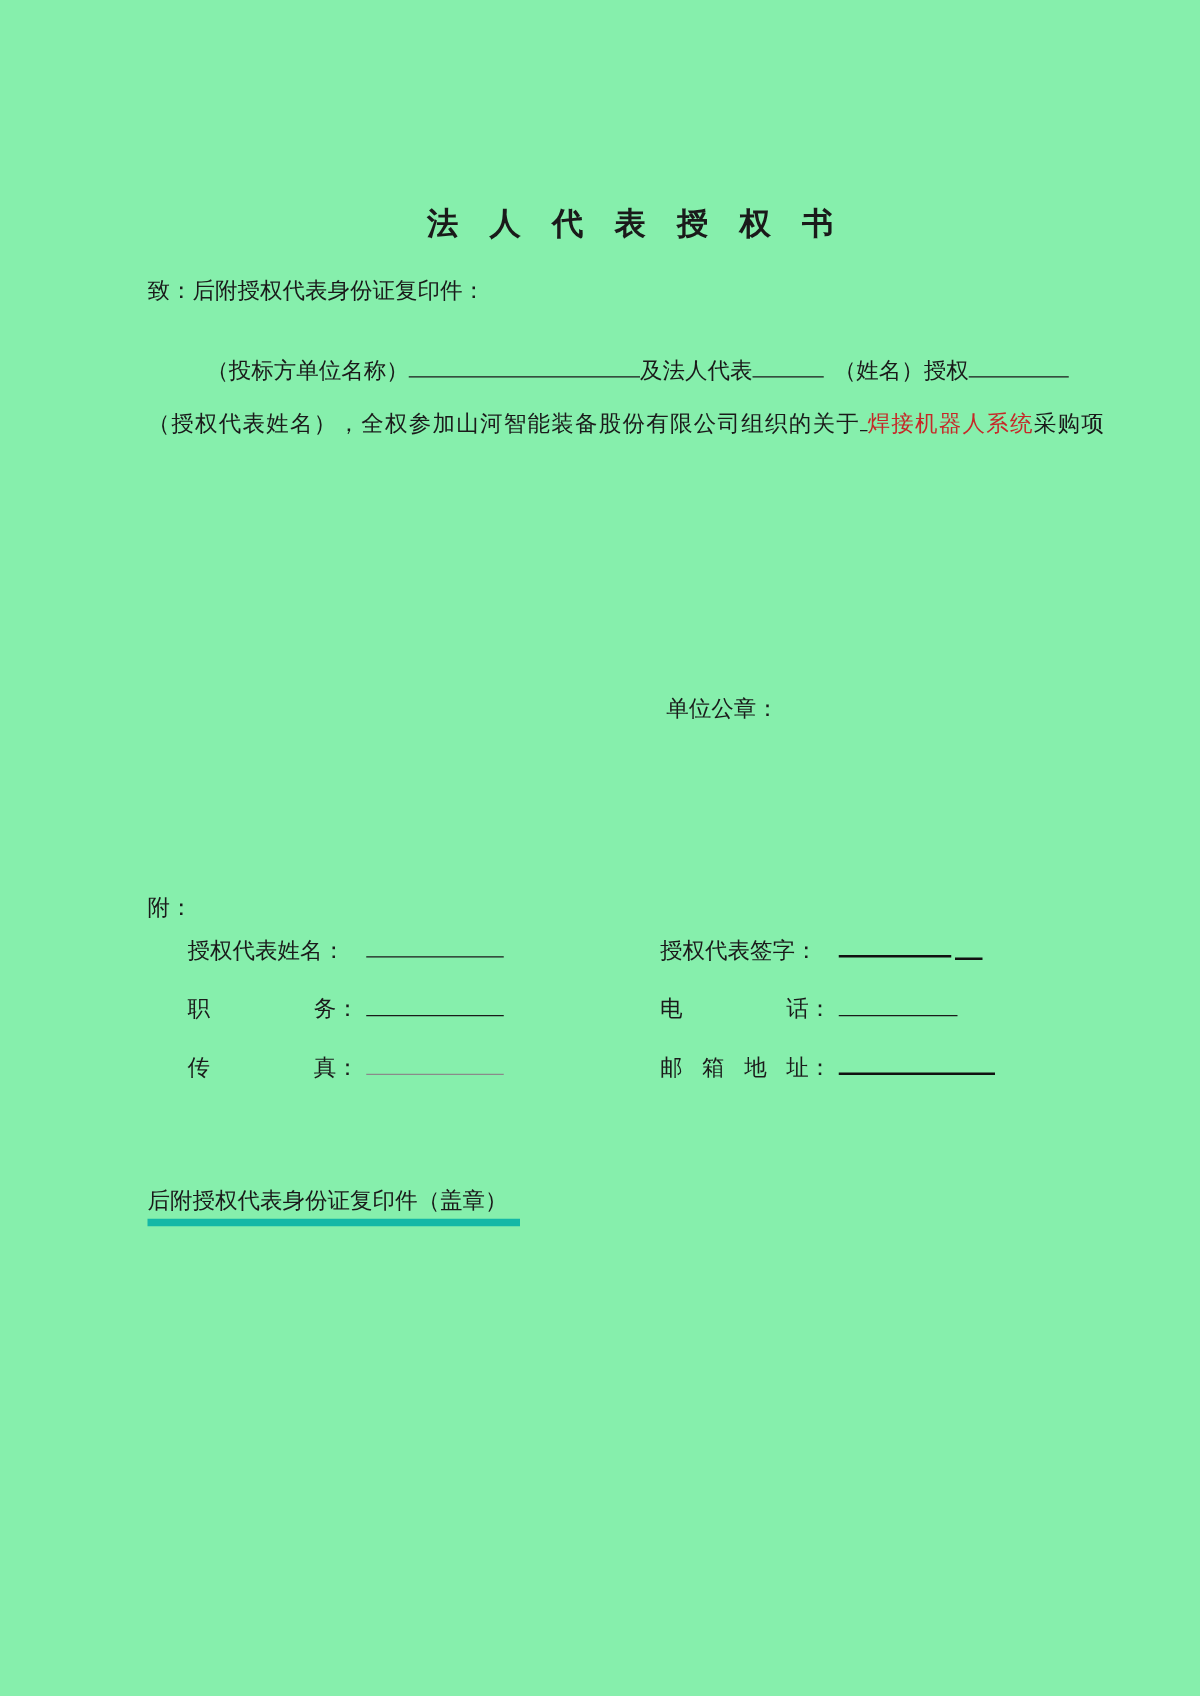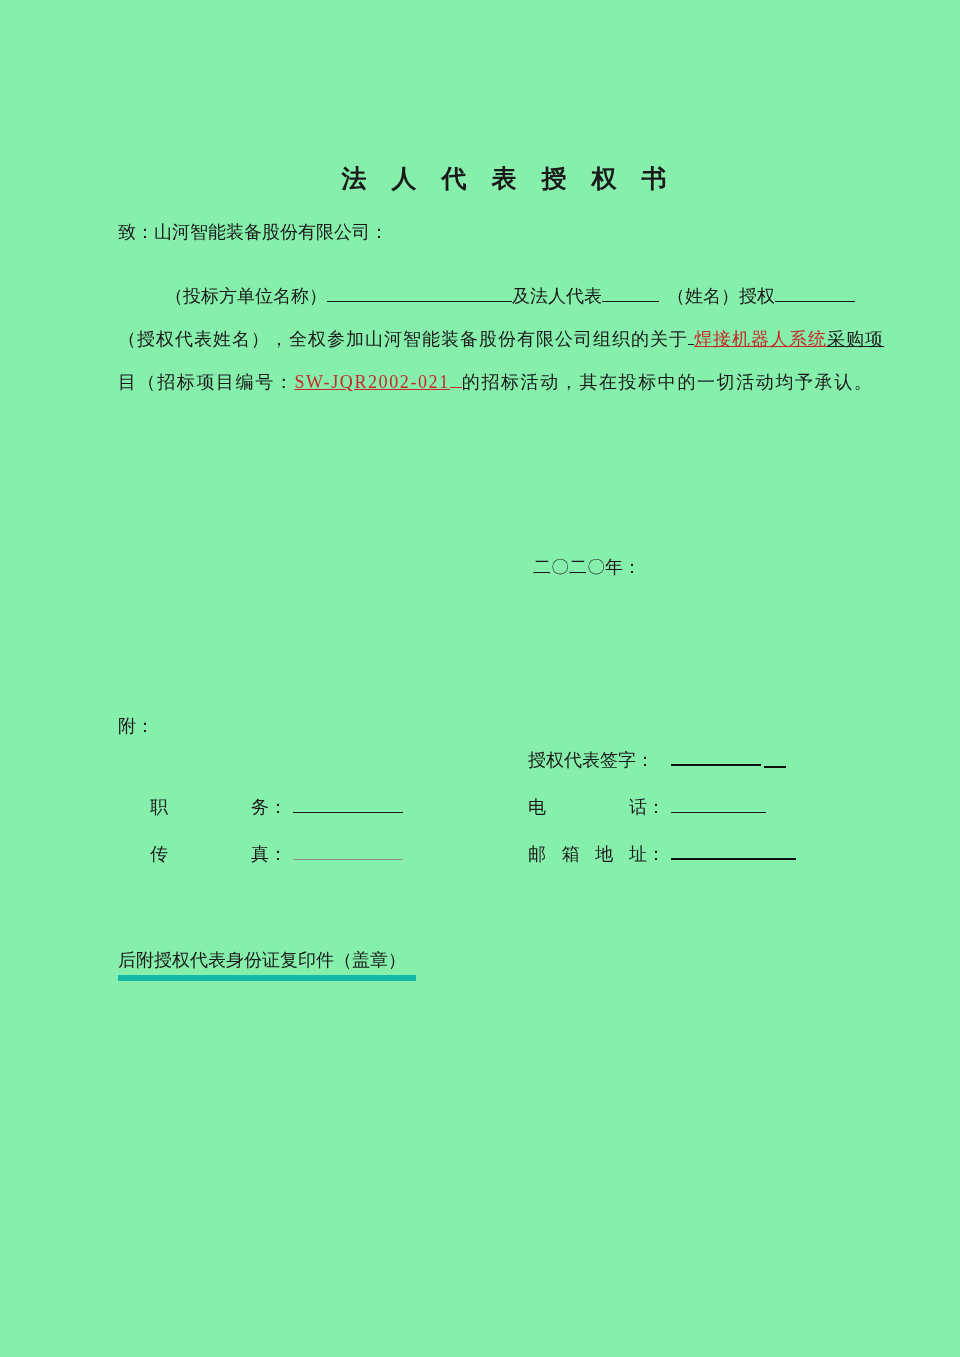--- a/index.html
+++ b/index.html
@@ -13,21 +13,21 @@
     text-align:center; font-size:25px; font-weight:bold;
     letter-spacing:25px; text-indent:25px; white-space:nowrap;
   }
   .salutation { position:absolute; top:220px; left:118px; }
   .body { position:absolute; top:275px; left:118px; width:748px; line-height:43px; }
   .line { white-space:nowrap; }
   .line1 { text-indent:36px;text-align:center; }
   .line2 { letter-spacing:1px; }
   .line3 { letter-spacing:1.6px; }
   .red { color:#c62828; }
-  .u { text-decoration:underline; }
+  .u { }
   .blank {
     display:inline-block; height:15px; vertical-align:baseline;
     border-bottom:1px solid #1a1a1a;
   }
   .blank.bold { border-bottom:2px solid #111111; }
   .blank.redline { border-bottom-color:#c62828; }
   .blank.gray { border-bottom-color:#8a8a8a; }
   .w185{width:185px} .w57{width:57px} .w80{width:80px}
   .w6{width:6px} .w12{width:12px}
   .w232{width:232px} .w174{width:174px} .w46{width:46px}
@@ -58,35 +58,35 @@
     border-bottom:6px solid #14b8a6; padding:0 10px 3px 0;
   }
 </style>
 </head>
 <body>
 
 <div class="page">
 
   <div class="title">法人代表授权书</div>
 
-  <div class="salutation">致：山河智能装备股份有限公司：</div>
+  <div class="salutation">致：后附授权代表身份证复印件：</div>
 
   <div class="body">
     <div class="line line1"><span>（投标方单位名称）</span><span class="blank w185"></span><span>及法人代表</span><span class="blank w57"></span><span class="sp8"></span><span>（姓名）授权</span><span class="blank w80"></span></div>
     <div class="line line2"><span>（授权代表姓名），全权参加山河智能装备股份有限公司组织的关于</span><span class="blank w6"></span><span class="red u">焊接机器人系统</span><span class="u">采购项</span></div>
-    <div class="line line3"><span>目（招标项目编号：</span><span class="red u">SW-JQR2002-021</span><span class="blank w12 redline"></span><span>的招标活动，其在投标中的一切活动均予承认。</span></div>
   </div>
 
 
 
-  <div class="sig-row sig-seal"><span>二〇二〇年：</span></div>
+  <div class="sig-row sig-seal"><span>单位公章：</span></div>
 
 
   <div class="attach-heading">附：</div>
 
+  <div class="field col-left row-1"><span class="flabel single">授权代表姓名：</span><span class="blank w110"></span></div>
 
   <div class="field col-right row-1"><span class="flabel single">授权代表签字：</span><span class="blank bold w90"></span><span class="blank bold w22 seg2"></span></div>
 
   <div class="field col-left row-2"><span class="flabel">
         <span>职</span>
         <span>务：</span>
       </span><span class="blank w110"></span></div>
 
   <div class="field col-right row-2"><span class="flabel">
         <span>电</span>

